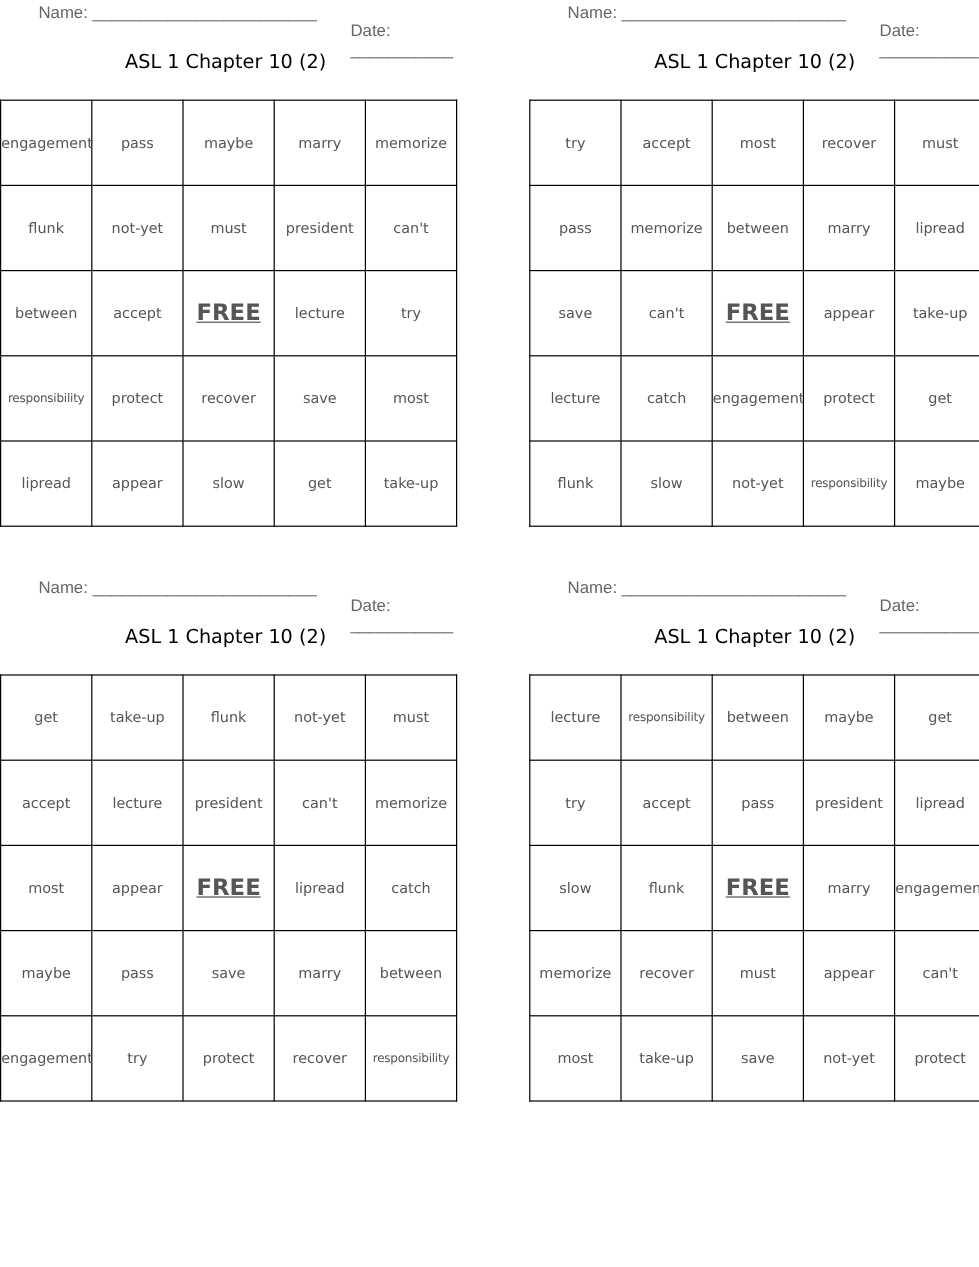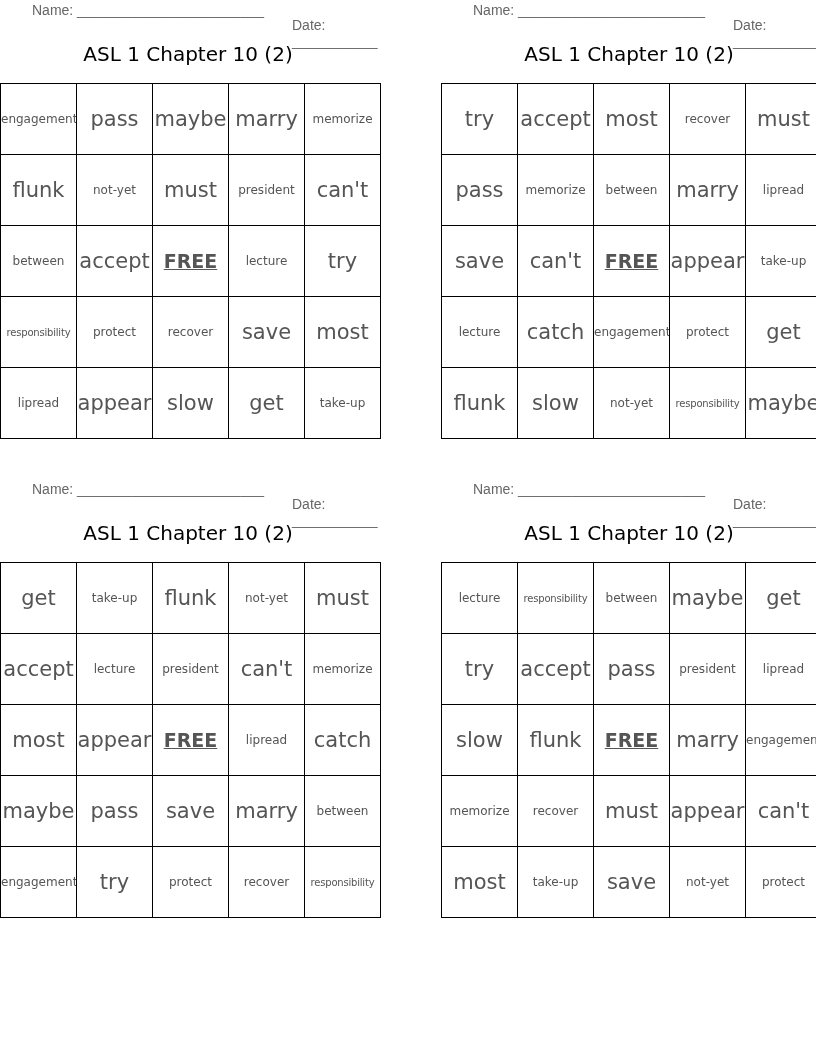--- a/index.html
+++ b/index.html
@@ -3,27 +3,27 @@
 <meta charset="utf-8">
 <style>
   html, body { margin: 0; padding: 0; background: #ffffff; }
   body { width: 816px; height: 1056px; position: relative; overflow: hidden; }
   .card { position: absolute; width: 376px; }
   .hdr { position: absolute; top: 0; left: 0; width: 376px; height: 20px;
          font-family: "Liberation Sans", sans-serif; font-size: 14px; color: #666; margin-left: 32px; }
   .hdr .name { position: absolute; left: 0; top: 2px; }
   .hdr .date { position: absolute; left: 260px; top: 17px; }
   .title { position: absolute; top: 42px; left: 0; width: 376px; text-align: center;
-           font-family: "DejaVu Sans", sans-serif; font-size: 20px; color: #000; }
+           font-family: "DejaVu Sans", sans-serif; font-size: 16px; color: #000; }
   .grid { position: absolute; top: 83px; left: 0; width: 375px; height: 350px;
           border-collapse: collapse; table-layout: fixed; }
   .grid td { border: 1.5px solid #000; width: 75px; height: 70px; padding: 0;
              text-align: center; vertical-align: middle;
              font-family: "DejaVu Sans", sans-serif; color: #555; overflow: hidden; white-space: nowrap; }
-  .grid td.lg { font-size: 21px; }
+  .grid td.lg { font-size: 12px; }
   .grid td.sm { font-size: 12px; }
   .grid td.xs { font-size: 10px; letter-spacing: -0.2px; }
   .grid td.free { font-size: 19px; font-weight: bold; text-decoration: underline; color: #555; }
 </style>
 </head>
 <body>
 
 <div id="cards-root">
     <div class="card" style="left: 0px; top: 0px;">
     <div class="hdr">

